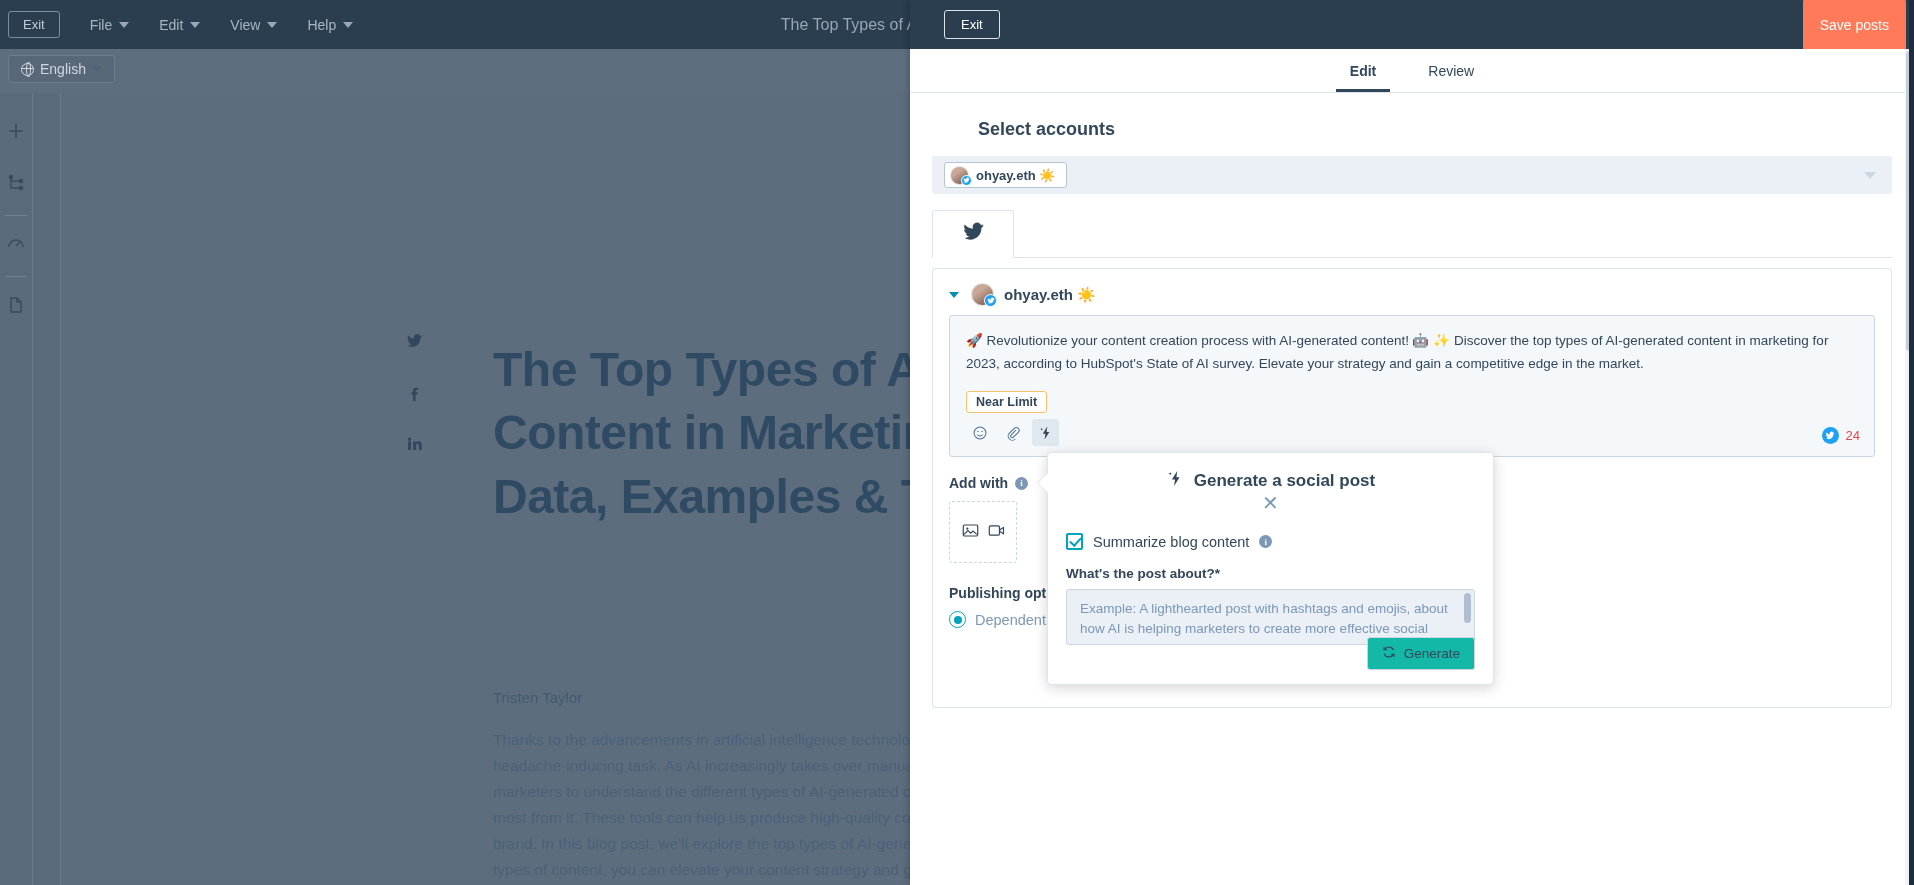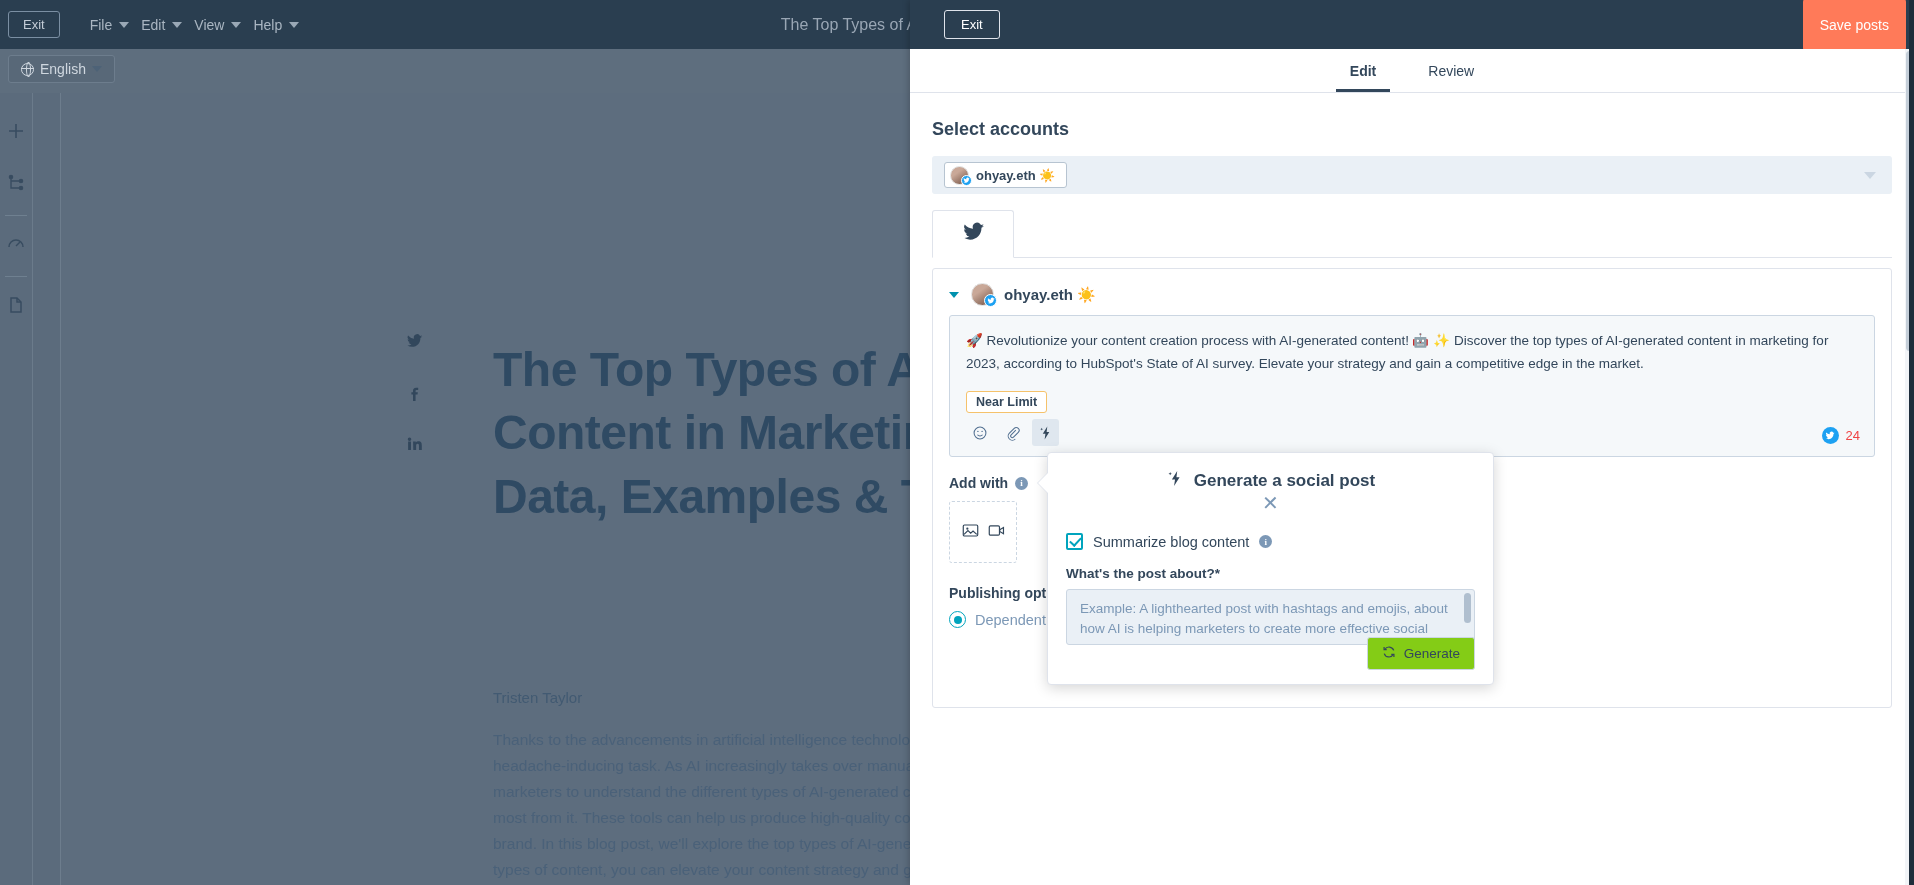--- a/index.html
+++ b/index.html
@@ -24,21 +24,21 @@
   .topbar .exit-btn {
     margin-left: 8px;
     border: 1px solid #7b8fa3;
     color: #c3ccd6;
     background: transparent;
     font-size: 13px;
     padding: 5px 14px;
     border-radius: 3px;
     font-family: "Liberation Sans", sans-serif;
   }
-  .menu-group { display: flex; align-items: center; margin-left: 30px; gap: 12px; }
+  .menu-group { display: flex; align-items: center; margin-left: 30px; gap: 30px; }
   .menu-item {
     color: #aab6c2; font-size: 14px; display: flex; align-items: center; gap: 7px;
   }
   .caret-d {
     width: 0; height: 0;
     border-left: 5px solid transparent;
     border-right: 5px solid transparent;
     border-top: 6px solid #9aa8b6;
   }
   .doc-title {
@@ -150,21 +150,21 @@
   .tab {
     font-size: 14px; color: #33475b; padding: 0 14px 10px;
     border-bottom: 3px solid transparent;
   }
   .tab.active { font-weight: bold; border-bottom-color: #33475b; }
 
   .drawer-body {
     flex: 1 1 auto; overflow: hidden; position: relative;
     padding: 26px 22px 0 22px;
   }
-  .sec-title { font-size: 18px; font-weight: bold; color: #33475b; }
+  .sec-title { font-size: 18px; font-weight: bold; color: #33475b; margin-left: 46px; }
   .acct-row {
     margin-top: 16px; background: #eaf0f6; border-radius: 3px;
     height: 38px; display: flex; align-items: center; padding: 0 12px;
     position: relative;
   }
   .acct-chip {
     border: 1px solid #b7c4d1; background: #fff;
     border-radius: 3px; height: 26px;
     display: flex; align-items: center; gap: 7px;
     padding: 0 10px 0 5px; font-size: 13px; color: #33475b; font-weight: bold;
@@ -313,21 +313,21 @@
   }
   .ta-scroll {
     position: absolute; right: 3px; top: 3px; width: 7px; height: 30px;
     background: #b0bfcf; border-radius: 4px;
   }
   .ta-grip {
     position: absolute; right: 2px; bottom: 1px; width: 9px; height: 9px;
   }
   .gen-row { position: absolute; right: 18px; bottom: 14px; }
   .gen-btn {
-    border: 1px solid #cbd6e2; background: #84cc16; color: #33475b;
+    border: 1px solid #cbd6e2; background: #14b8a6; color: #33475b;
     font-size: 13.5px; border-radius: 3px; padding: 7px 14px;
     display: flex; align-items: center; gap: 8px;
     font-family: "Liberation Sans", sans-serif;
   }
   .scrollbar-r {
     position: absolute; right: 0; top: 49px; bottom: 0; width: 9px;
     background: #f2f4f7;
   }
   .scrollbar-thumb {
     position: absolute; right: 1px; top: 2px; width: 7px; height: 300px;

